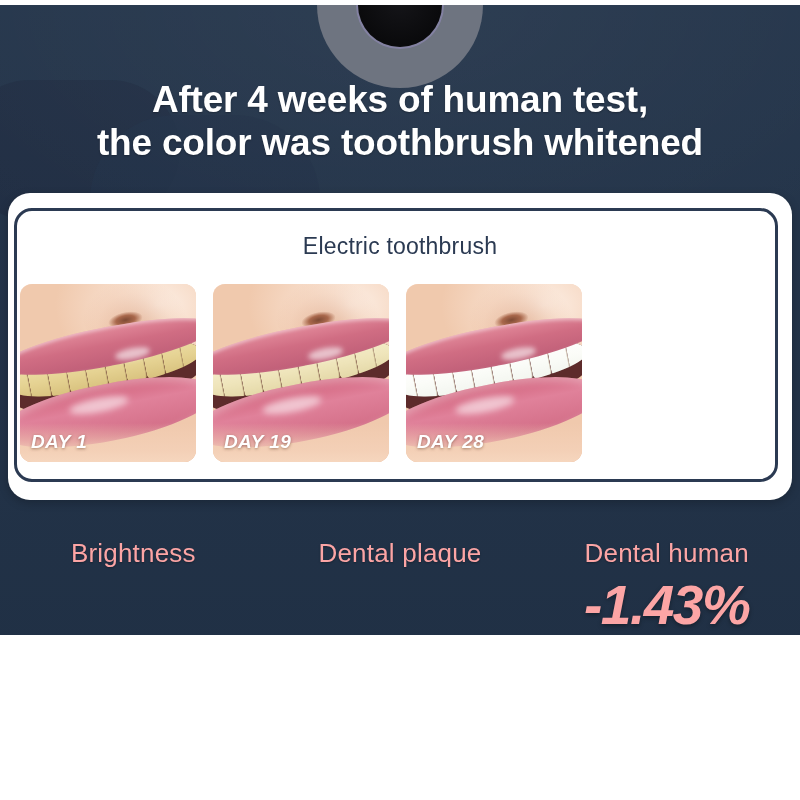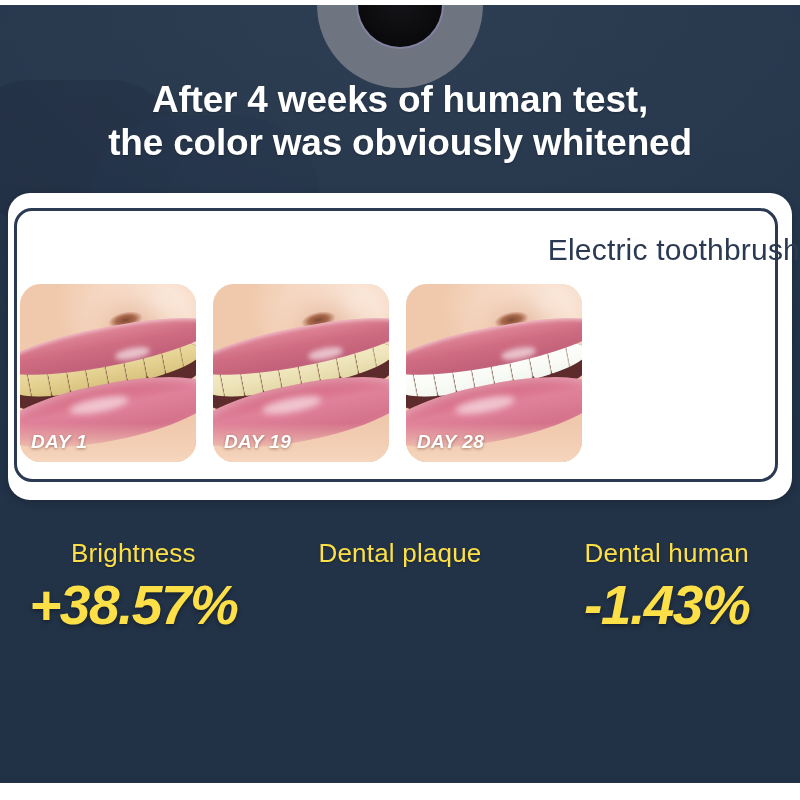--- a/index.html
+++ b/index.html
@@ -21,21 +21,21 @@
     background: #ffffff;
     overflow: hidden;
   }
 
   
   .panel {
     position: absolute;
     left: 0;
     top: 5px;
     width: 800px;
-    height: 778px;
+    height: 630px;
     background: #223349;
     overflow: hidden;
   }
   
   .blob-a {
     position: absolute;
     left: -40px;
     top: 75px;
     width: 220px;
     height: 140px;
@@ -121,43 +121,43 @@
     height: 274px;
     border: 3px solid #2b3a52;
     border-radius: 18px;
     box-sizing: border-box;
   }
   .card-title {
     position: absolute;
     left: 0;
     top: 228px;
     width: 800px;
-    text-align: right;
+    text-align: center;
     color: #2b3a52;
     font-family: "Liberation Sans Narrow", "Liberation Sans", sans-serif;
-    font-size: 30px;
+    font-size: 23px;
     font-weight: normal;
     letter-spacing: .2px;
   }
 
   
   .strip {
     position: absolute;
     left: 20px;
     top: 279px;
     width: 760px;
     height: 178px;
     display: flex;
     gap: 17px;
   }
   .shot {
     position: relative;
     width: 176px;
     height: 178px;
-    border-radius: 21px;
+    border-radius: 12px;
     overflow: hidden;
     background: #f3cdb4;
   }
   .shot-photo {
     position: absolute;
     inset: 0;
   }
 
   
   .skin {
@@ -299,21 +299,21 @@
   .stats {
     position: absolute;
     left: 0;
     top: 533px;
     width: 800px;
     display: flex;
   }
   .stat {
     flex: 1;
     text-align: center;
-    color: #fde047;
+    color: #fca5a5;
   }
   .stat-label {
     font-family: "Liberation Sans Narrow", "Liberation Sans", sans-serif;
     font-size: 26px;
     font-weight: normal;
     letter-spacing: .2px;
     text-shadow: 0 1px 2px rgba(0,0,0,.3);
   }
   .stat-value {
     margin-top: 7px;
@@ -333,21 +333,21 @@
 
   <div class="panel">
     <div class="blob-a"></div>
     <div class="blob-b"></div>
     <div class="panel-vignette"></div>
 
     <div class="device-ring"></div>
 
     <div class="headline">
       <span class="ln">After 4 weeks of human test,</span>
-      <span class="ln">the color was obviously whitened</span>
+      <span class="ln">the color was toothbrush whitened</span>
     </div>
 
     <div class="card">
       <div class="card-inner"></div>
     </div>
 
     <div class="card-title">Electric toothbrush</div>
 
     <div class="strip">
 
@@ -434,21 +434,20 @@
           <div class="chin-shade"></div>
         </div>
         <div class="day-label">DAY 28</div>
       </div>
 
     </div>
 
     <div class="stats">
       <div class="stat">
         <div class="stat-label">Brightness</div>
-        <div class="stat-value">+38.57%</div>
       </div>
       <div class="stat">
         <div class="stat-label">Dental plaque</div>
       </div>
       <div class="stat">
         <div class="stat-label">Dental human</div>
         <div class="stat-value">-1.43%</div>
       </div>
     </div>
 

